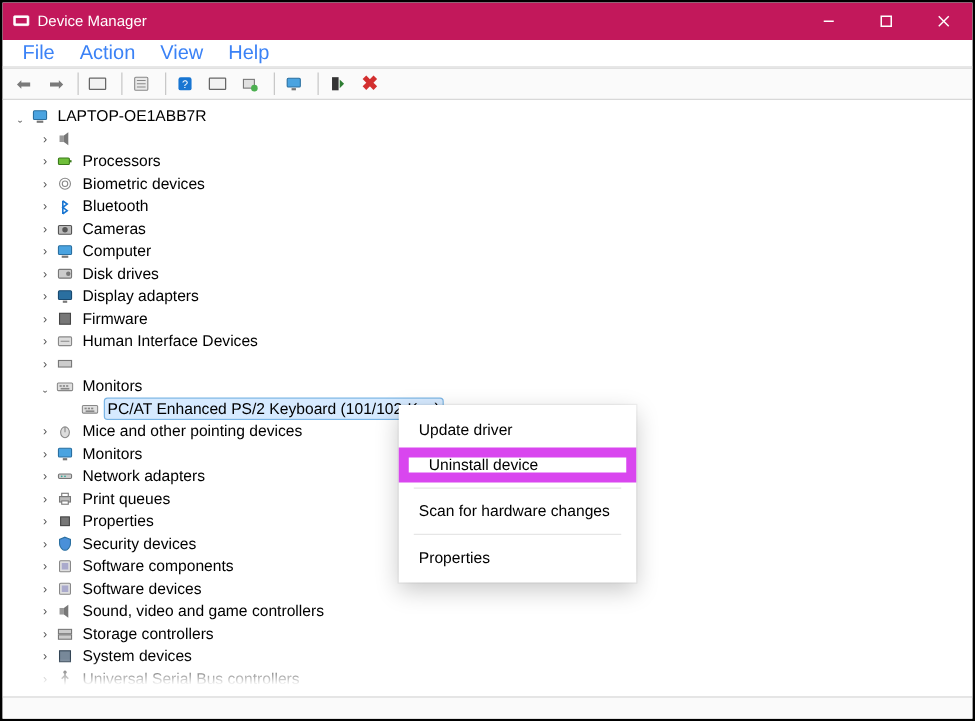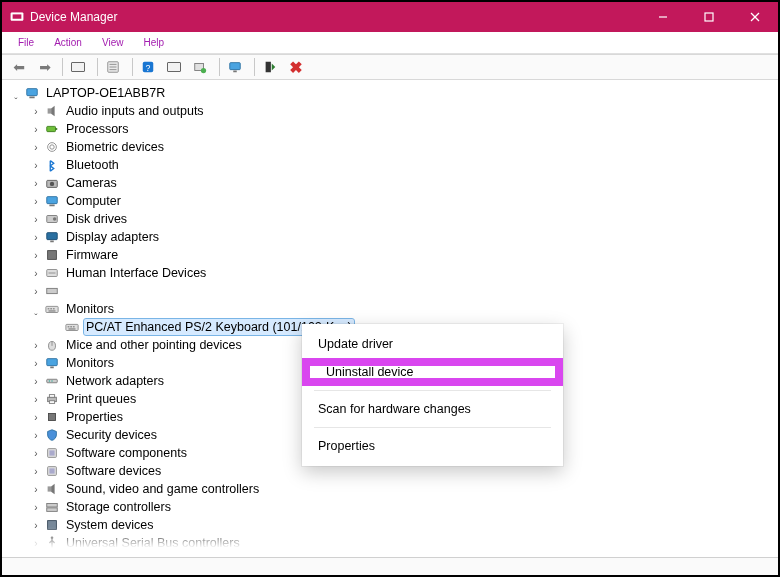--- a/index.html
+++ b/index.html
@@ -5,34 +5,34 @@
   * { box-sizing: border-box; margin: 0; padding: 0; font-family: "Segoe UI", Tahoma, Arial, sans-serif; }
   body { background: #fff; }
   .window { width: 780px; height: 577px; border: 2px solid #000; display: flex; flex-direction: column; overflow: hidden; position: relative; }
   .titlebar { background: #c2185b; color: #fff; height: 30px; display: flex; align-items: center; }
   .titlebar-icon { width: 14px; height: 14px; margin: 0 6px 0 8px; display:inline-block; }
   .titlebar-title { font-size: 12px; flex: 1; }
   .win-btns { display: flex; height: 100%; }
   .win-btn { width: 46px; display:flex; align-items:center; justify-content:center; cursor:pointer; }
   .win-btn svg { stroke:#fff; stroke-width:1.2; fill:none; }
   .menubar { height: 22px; background: #fff; display:flex; align-items:center; padding: 0 6px; border-bottom:1px solid #e0e0e0; }
-  .menu-item { font-size: 10px; color:#a21caf; padding: 2px 10px; cursor:pointer; }
+  .menu-item { font-size: 16px; color:#3b82f6; padding: 2px 10px; cursor:pointer; }
   .toolbar { height: 26px; background: #fafafa; border-top:1px solid #d8d8d8; border-bottom:1px solid #d8d8d8; display:flex; align-items:center; padding: 0 4px; }
   .tb-btn { width: 26px; height: 22px; display:flex; align-items:center; justify-content:center; cursor:pointer; border:1px solid transparent; border-radius:2px; }
   .tb-sep { width:1px; height:18px; background:#c8c8c8; margin:0 4px; }
   .tree-wrap { flex:1; overflow:hidden; background:#fff; position:relative; }
   .tree { padding: 4px 0 0 8px; font-size:12.5px; color:#000; }
   .node { position:relative; }
   .row { display:flex; align-items:center; height:18px; white-space:nowrap; }
   .expander { width:12px; height:12px; display:flex; align-items:center; justify-content:center; margin-right:2px; font-size:10px; color:#555; cursor:pointer; }
   .icon { width:16px; height:16px; margin-right:4px; display:flex; align-items:center; justify-content:center; }
   .label { cursor:pointer; padding:1px 2px; border-radius:2px; }
   .label.selected { background:#d6eaff; outline:1px solid #7ab5e6; }
   .children { padding-left: 20px; }
-  .context-menu { position:absolute; left:300px; top:322px; width:261px; background:#fff; box-shadow:0 6px 18px rgba(0,0,0,0.22), 0 0 0 1px rgba(0,0,0,0.05); padding:6px 0; font-size:12.5px; z-index:10; }
+  .context-menu { position:absolute; left:317px; top:322px; width:190px; background:#fff; box-shadow:0 6px 18px rgba(0,0,0,0.22), 0 0 0 1px rgba(0,0,0,0.05); padding:6px 0; font-size:12.5px; z-index:10; }
   .ctx-item { height:28px; display:flex; align-items:center; padding:0 16px; cursor:pointer; }
   .ctx-item.highlighted { border:8px solid #d946ef; }
   .ctx-sep { height:1px; background:#e6e6e6; margin:4px 12px; }
   .ctx-item.bold { font-weight:400; }
   .fade { position:absolute; left:0; right:0; bottom:0; height:30px; background:linear-gradient(rgba(255,255,255,0), #fff 70%); pointer-events:none; }
   .statusbar { height:18px; border-top:1px solid #d0d0d0; background:#fafafa; }
   
   .icon .box { width:14px; height:10px; border:1px solid #666; background:#f2f2f2; border-radius:1px; }
 </style>
 </head>
@@ -160,21 +160,20 @@
           <div class="children">
             <div class="node">
               <div class="row">
                 <span class="expander">›</span>
                 <span class="icon">
                   <svg viewBox="0 0 16 16" width="14" height="14">
                     <rect x="3" y="5" width="4" height="6" fill="#999"></rect>
                     <polygon points="7,5 11,2 11,14 7,11" fill="#777"></polygon>
                   </svg>
                 </span>
-                <span class="label">Audio inputs and outputs</span>
               </div>
             </div>
             <div class="node">
               <div class="row">
                 <span class="expander">›</span>
                 <span class="icon">
                   <svg viewBox="0 0 16 16" width="14" height="14">
                     <rect x="2" y="5" width="10" height="6" rx="1" fill="#6fbf3a" stroke="#3a7a1a"></rect>
                     <rect x="12" y="7" width="2" height="2" fill="#3a7a1a"></rect>
                   </svg>

